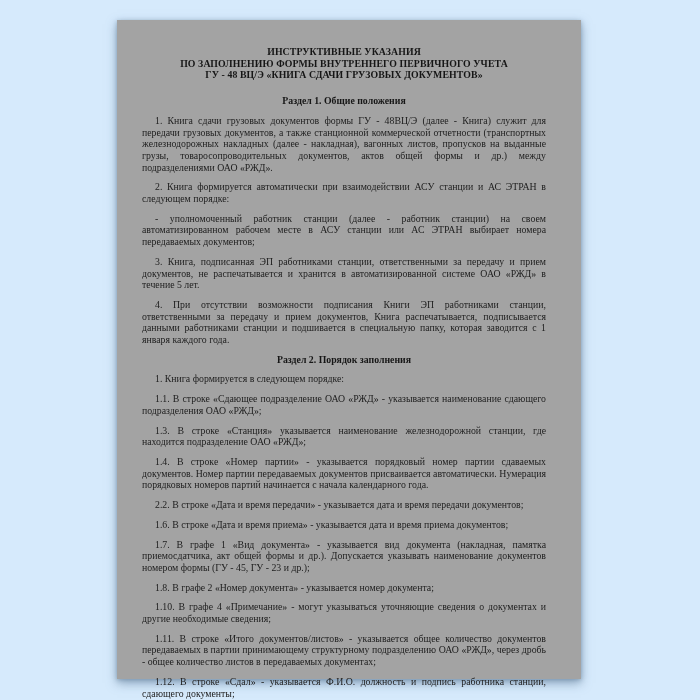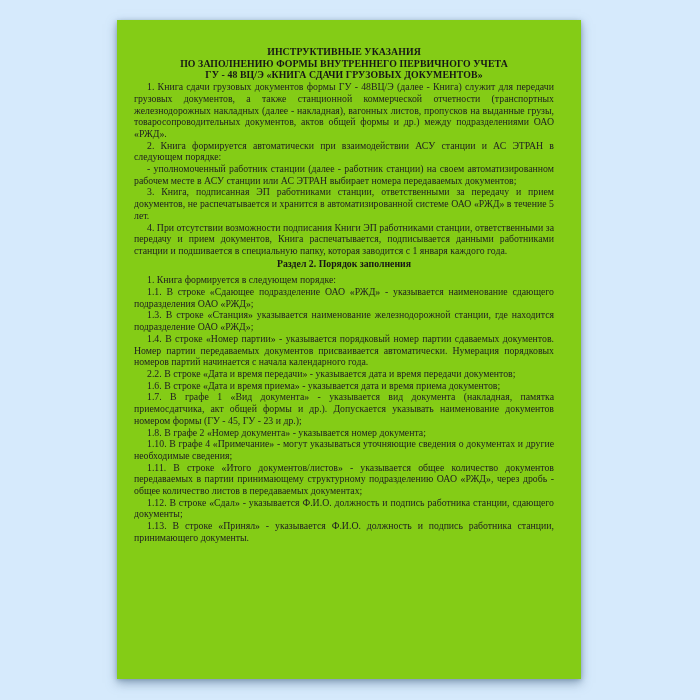--- a/index.html
+++ b/index.html
@@ -14,21 +14,21 @@
     background: #d6eafc;
     font-family: "Liberation Serif", "DejaVu Serif", serif;
   }
   .page {
     position: absolute;
     left: 117px;
     top: 20px;
     width: 464px;
     height: 659px;
     box-sizing: border-box;
-    background: #84cc16;
+    background: #a3a3a3;
     padding: 26px 27px 0 17px;
     box-shadow: 0 4px 10px rgba(96, 125, 152, 0.65),
                 0 1px 4px rgba(96, 125, 152, 0.45);
   }
   .doc-title {
     text-align: center;
     font-weight: bold;
     font-size: 9.8px;
     line-height: 11.7px;
     color: #161616;
@@ -40,39 +40,40 @@
     font-size: 9.8px;
     line-height: 11.7px;
     color: #161616;
     margin: 14px 0 7px 0;
   }
   .section-heading.second {
     margin-top: 1px;
     margin-bottom: 5px;
   }
   .body-text p {
-    margin: 0;
+    margin: 8px;
     font-size: 9.8px;
     line-height: 11.7px;
     color: #212121;
     text-align: justify;
     text-indent: 13px;
   }
 </style>
 </head>
 <body style="background: rgb(214, 234, 252);">
 
 <div class="page">
 
   <div class="doc-title">
     <div>ИНСТРУКТИВНЫЕ УКАЗАНИЯ</div>
     <div>ПО ЗАПОЛНЕНИЮ ФОРМЫ ВНУТРЕННЕГО ПЕРВИЧНОГО УЧЕТА</div>
     <div>ГУ - 48 ВЦ/Э «КНИГА СДАЧИ ГРУЗОВЫХ ДОКУМЕНТОВ»</div>
   </div>
 
+  <div class="section-heading">Раздел 1. Общие положения</div>
 
   <div class="body-text">
     <p>1. Книга сдачи грузовых документов формы ГУ - 48ВЦ/Э (далее - Книга) служит для передачи грузовых документов, а также станционной коммерческой отчетности (транспортных железнодорожных накладных (далее - накладная), вагонных листов, пропусков на выданные грузы, товаросопроводительных документов, актов общей формы и др.) между подразделениями ОАО «РЖД».</p>
     <p>2. Книга формируется автоматически при взаимодействии АСУ станции и АС ЭТРАН в следующем порядке:</p>
     <p>- уполномоченный работник станции (далее - работник станции) на своем автоматизированном рабочем месте в АСУ станции или АС ЭТРАН выбирает номера передаваемых документов;</p>
     <p>3. Книга, подписанная ЭП работниками станции, ответственными за передачу и прием документов, не распечатывается и хранится в автоматизированной системе ОАО «РЖД» в течение 5 лет.</p>
     <p>4. При отсутствии возможности подписания Книги ЭП работниками станции, ответственными за передачу и прием документов, Книга распечатывается, подписывается данными работниками станции и подшивается в специальную папку, которая заводится с 1 января каждого года.</p>
   </div>
 
   <div class="section-heading second">Раздел 2. Порядок заполнения</div>

